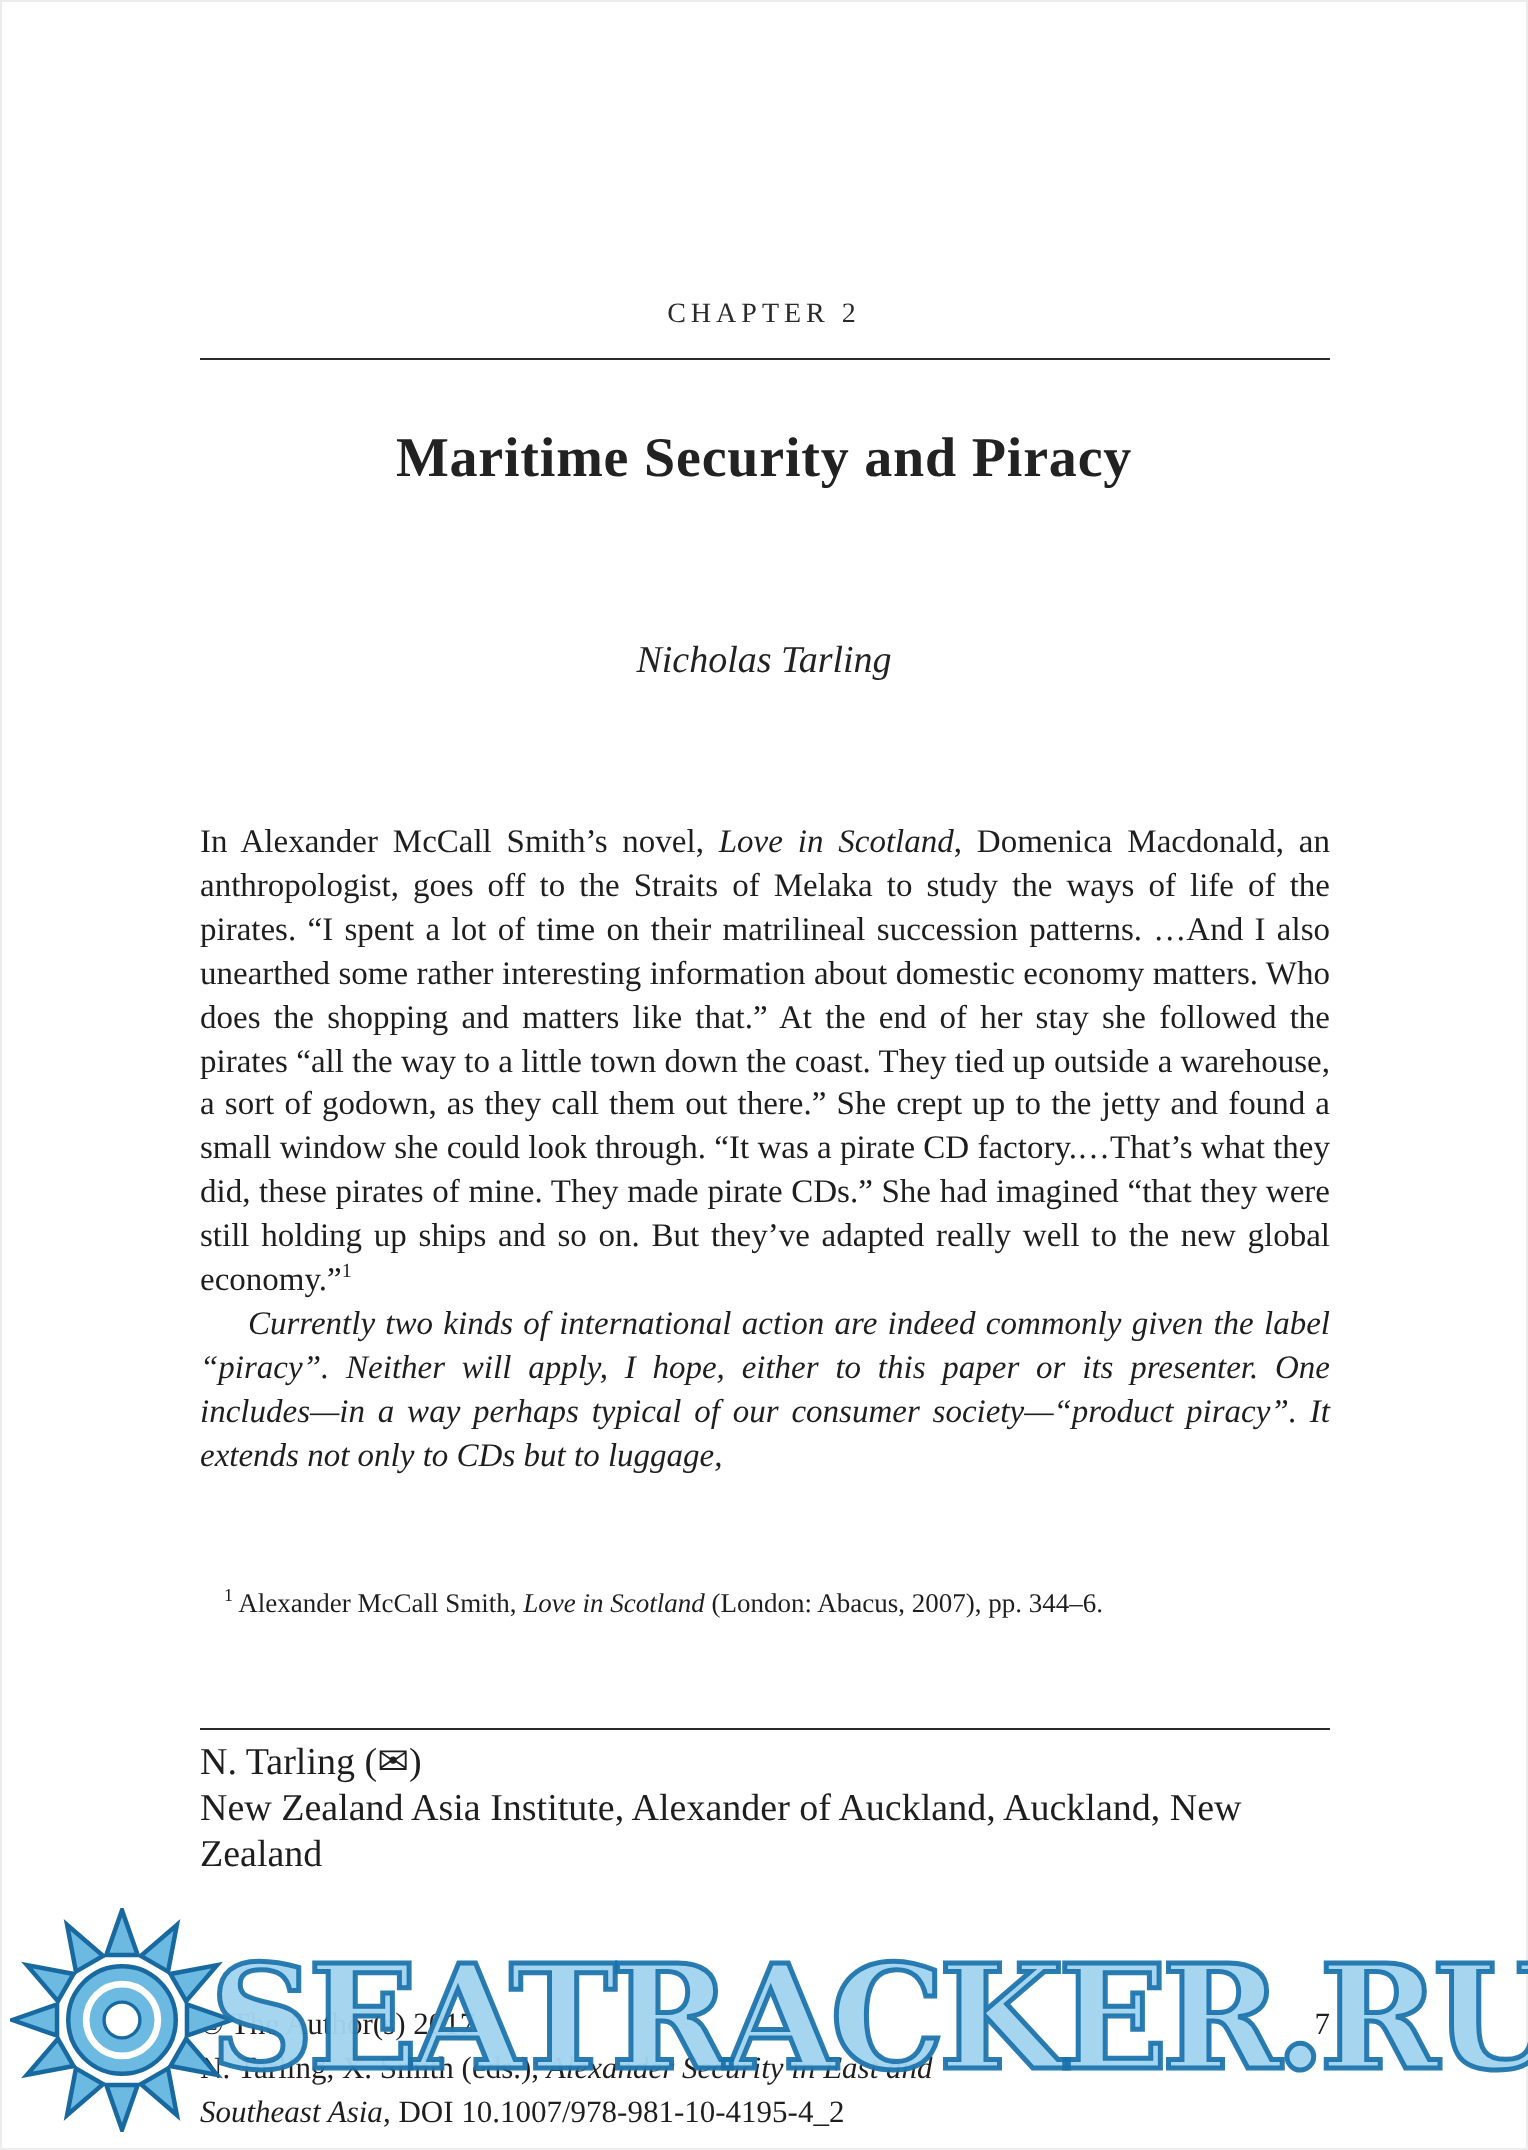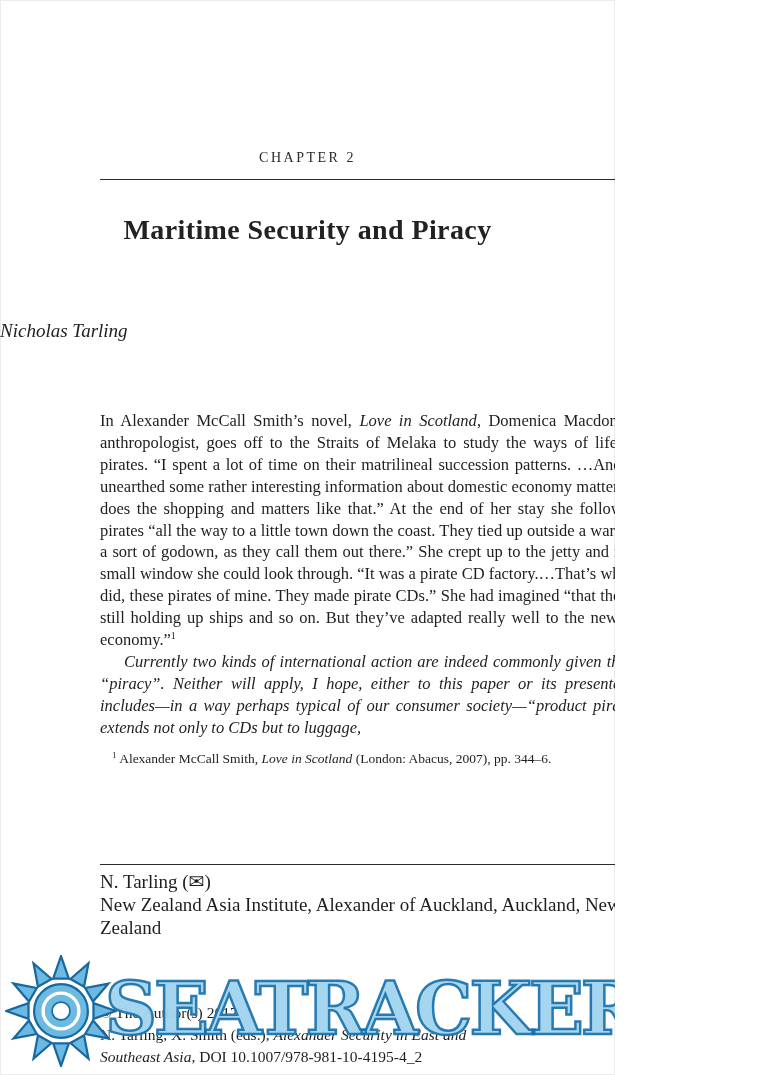--- a/index.html
+++ b/index.html
@@ -2,21 +2,21 @@
 <html><head>
 <meta charset="utf-8">
 <style>
   html, body {
     margin: 0;
     padding: 0;
     background: #ffffff;
   }
   .page {
     position: relative;
-    width: 615px;
+    width: 764px;
     height: 1075px;
     background: #ffffff;
     overflow: hidden;
     font-family: "Liberation Serif", serif;
     color: #1e1e1e;
     box-shadow: inset 0 0 0 1px #ececec;
   }
   .chapter-label {
     position: absolute;
     top: 150px;
@@ -47,20 +47,21 @@
     font-weight: bold;
     letter-spacing: 0.4px;
     color: #222222;
     margin: 0;
   }
   .author {
     position: absolute;
     top: 320px;
     left: 0;
     width: 100%;
+    text-align: center;
     font-style: italic;
     font-size: 19px;
     color: #222222;
   }
   .body-text {
     position: absolute;
     top: 410px;
     left: 100px;
     width: 565px;
     font-size: 16.5px;
@@ -69,21 +70,21 @@
   }
   .body-text p { margin: 0; }
   .body-text p.indented { text-indent: 24px; font-style: italic; }
   .body-text sup {
     font-size: 10px;
     line-height: 0;
     vertical-align: super;
   }
   .footnote {
     position: absolute;
-    top: 750px;
+    top: 793px;
     left: 100px;
     width: 565px;
     font-size: 13.5px;
     line-height: 17px;
     padding-left: 12px;
     box-sizing: border-box;
   }
   .footnote sup {
     font-size: 9px;
     line-height: 0;

